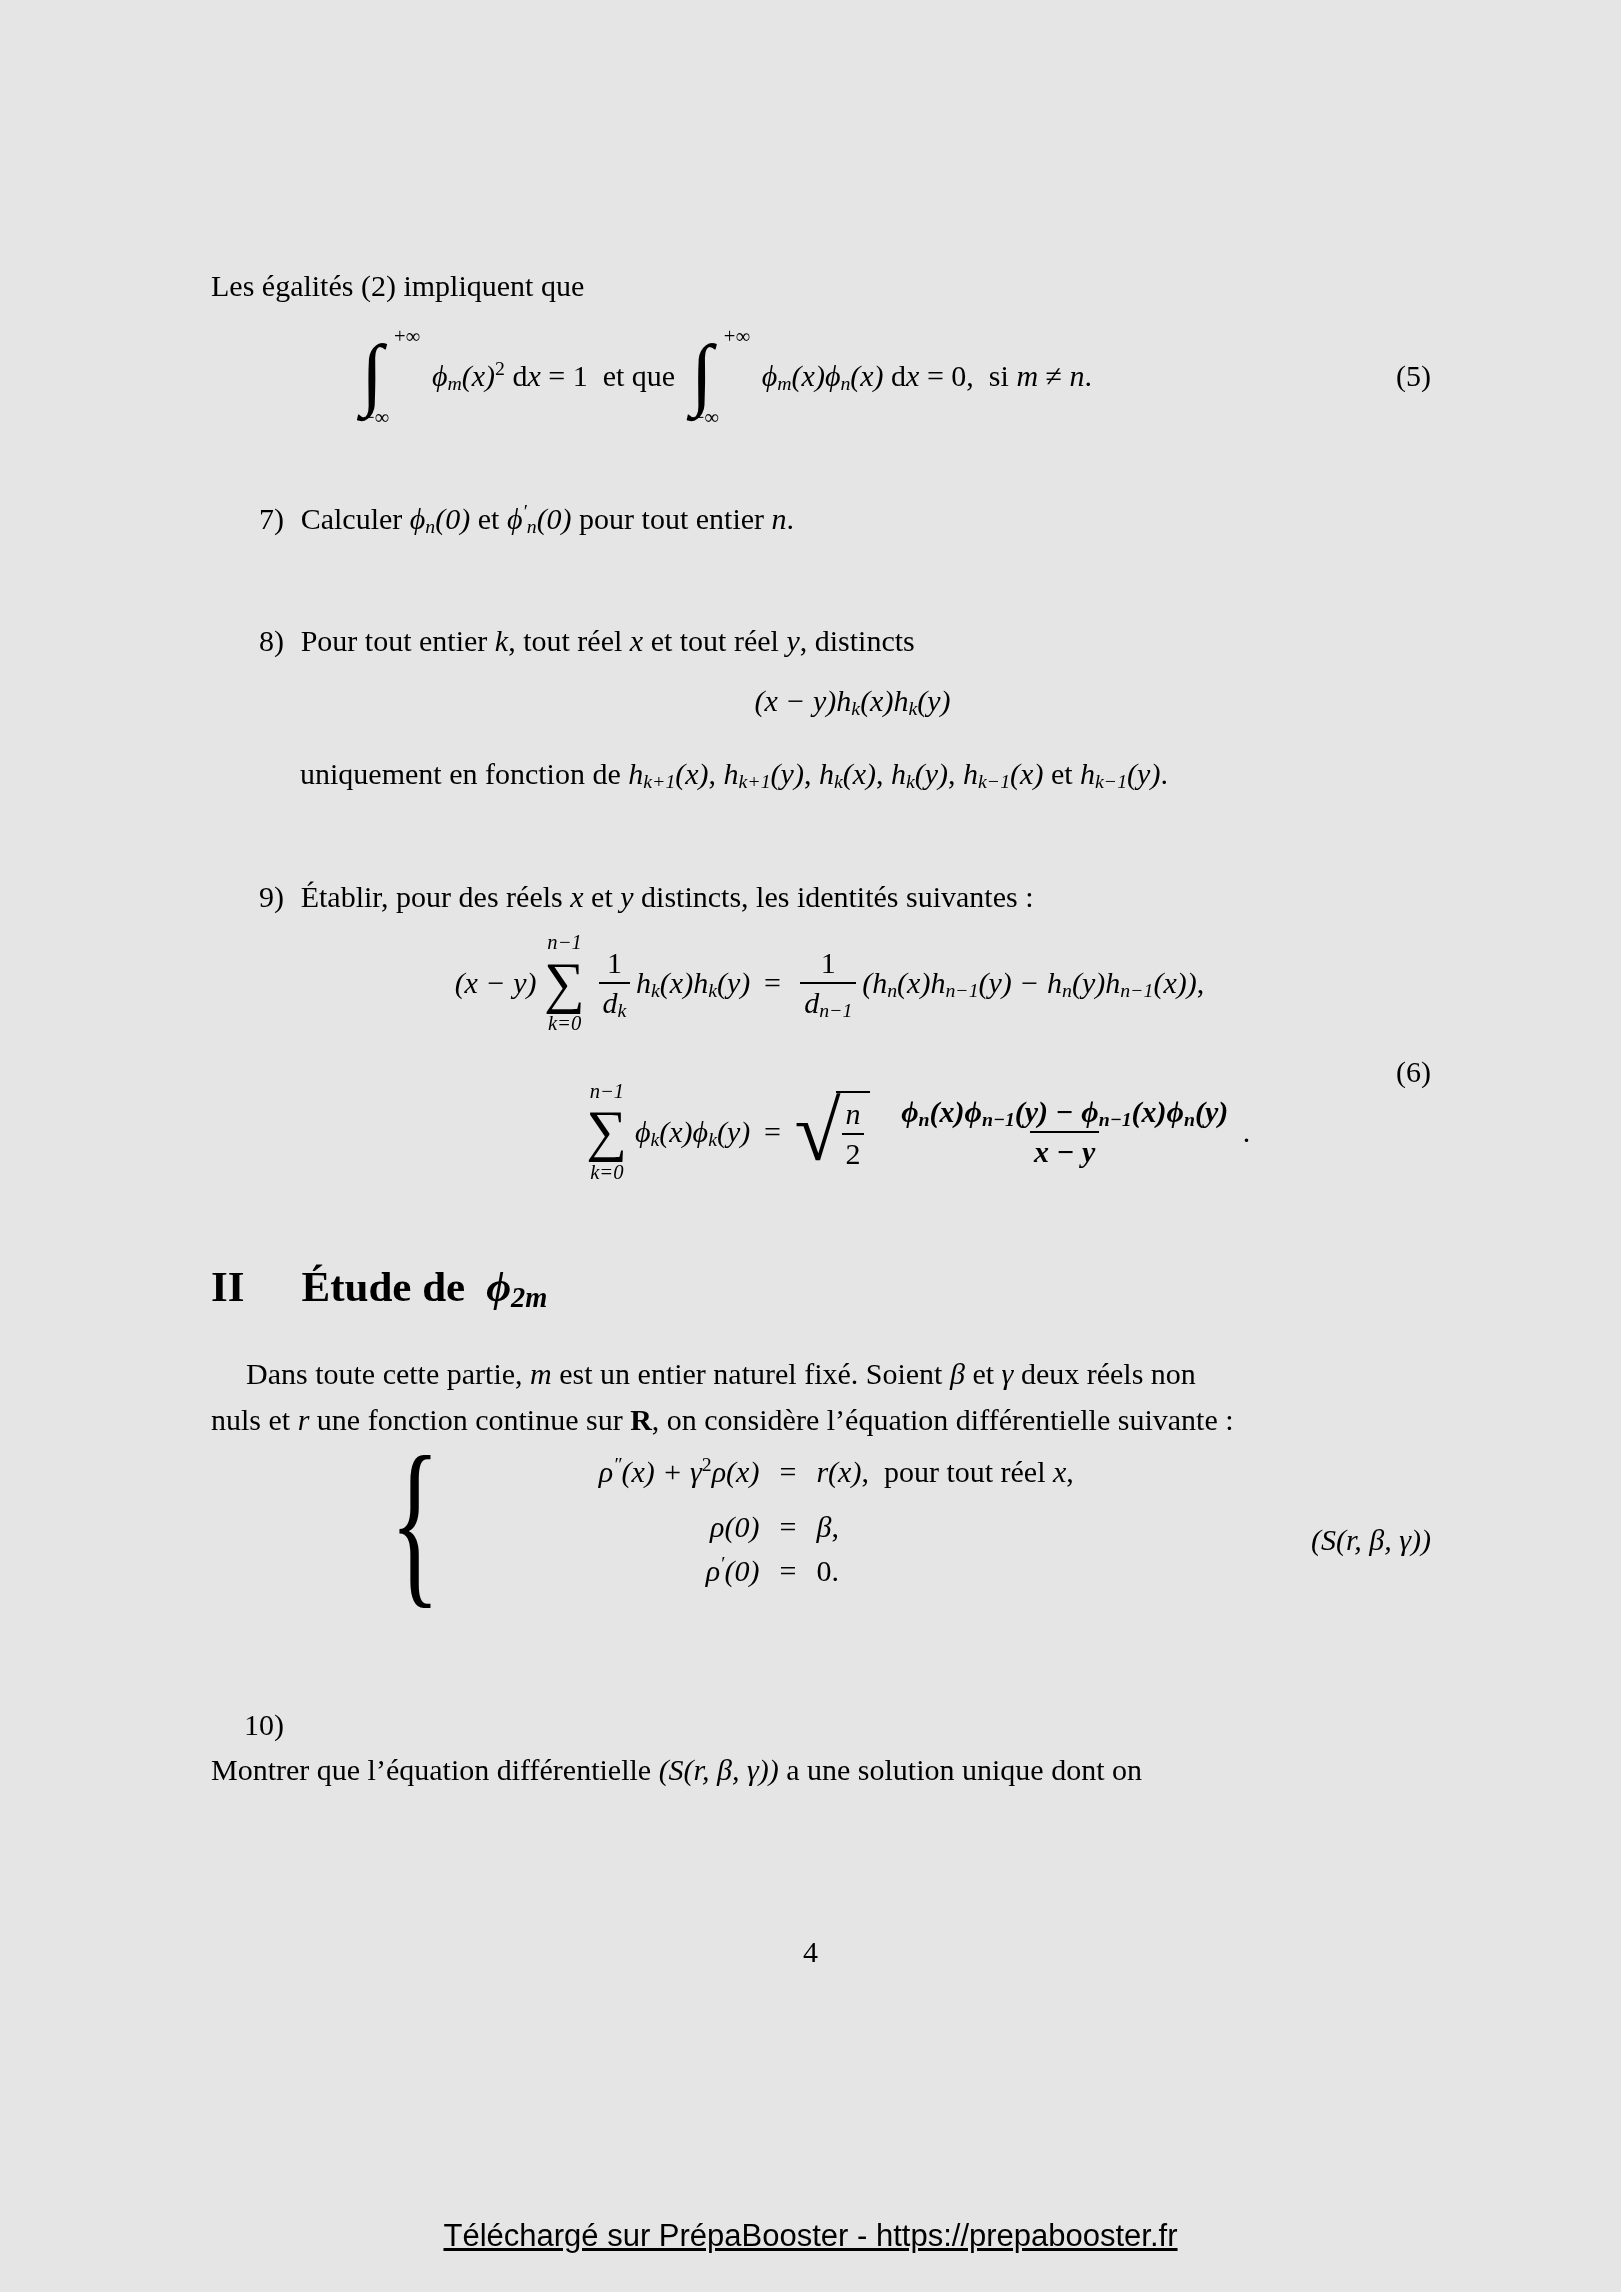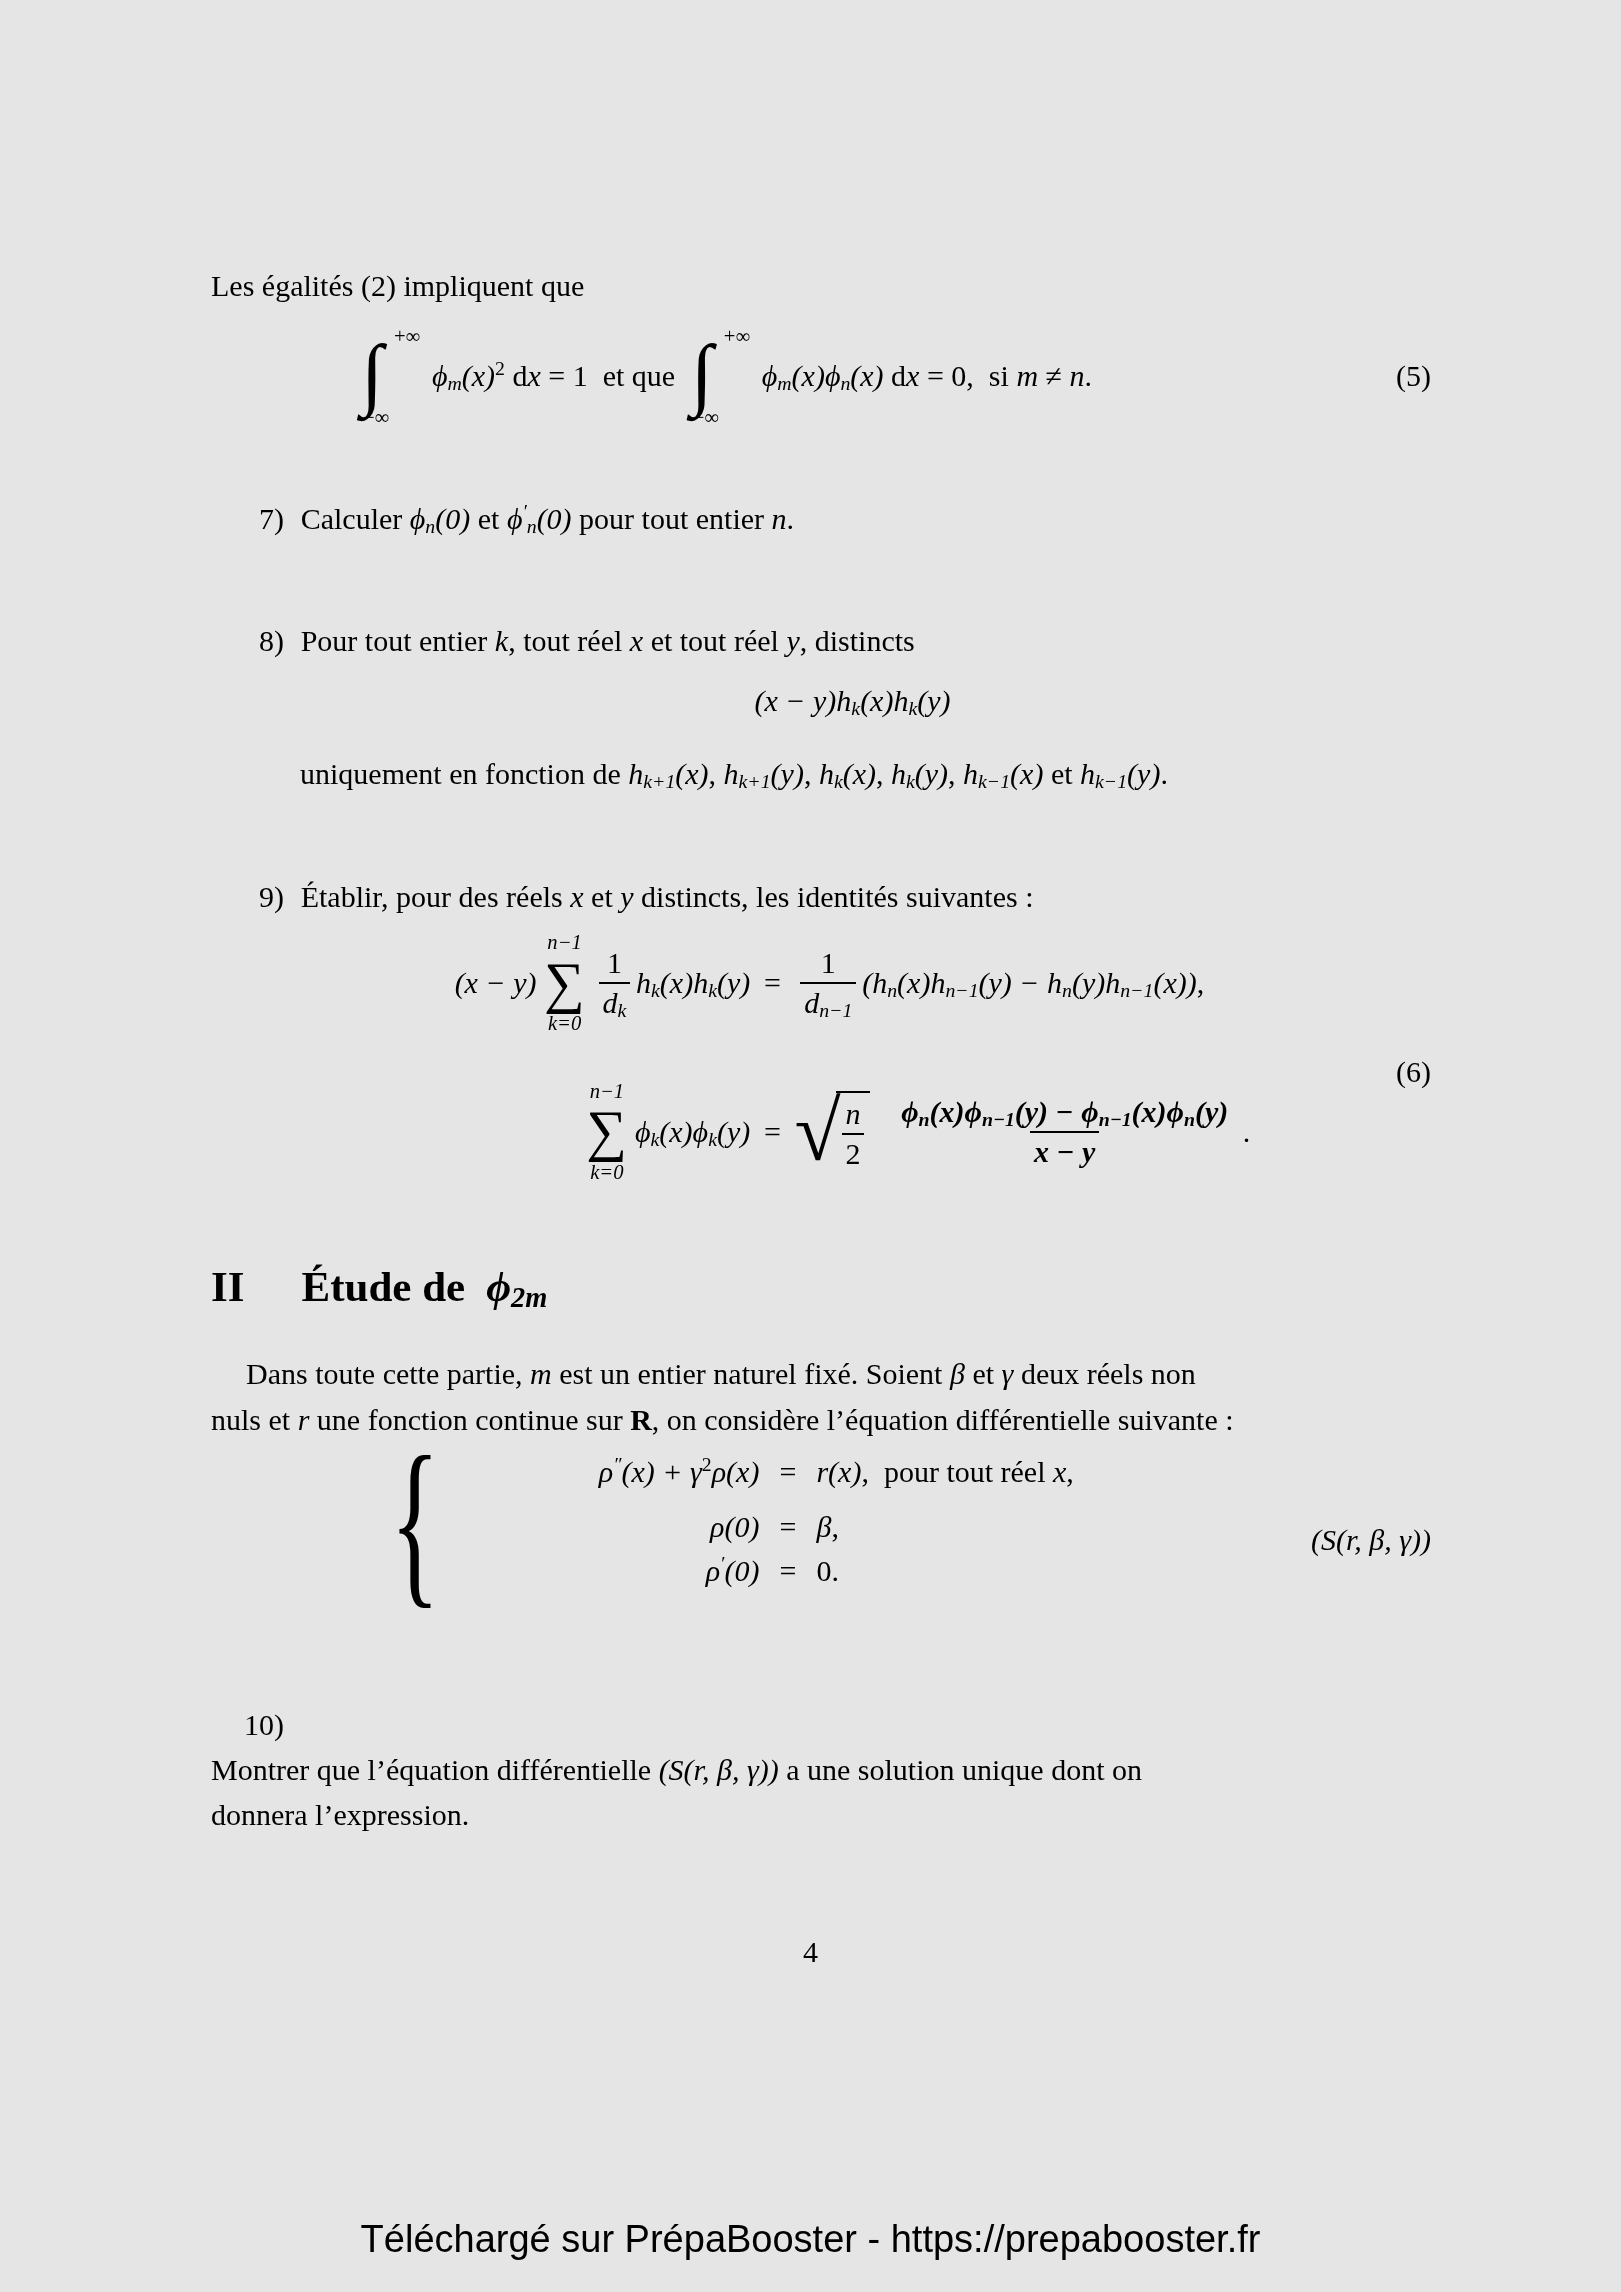--- a/index.html
+++ b/index.html
@@ -67,21 +67,21 @@
   .brace{font-size:104px;line-height:1;transform:scaleY(1.78);transform-origin:50% 50%;margin-right:25.5px;font-style:normal;}
   .srow{display:flex;align-items:baseline;white-space:pre;}
   .slhs{width:294px;text-align:right;}
   .seq{width:57px;text-align:center;font-style:normal;}
   .srhs{text-align:left;}
   .gap-big{margin-top:21px;}
   .gap-sm{margin-top:9.8px;}
 
   .eqlabel{font-style:normal;}
   .center{left:0;width:1621px;text-align:center;}
-  .footer{font-family:"Liberation Sans","DejaVu Sans",sans-serif;font-size:38px;}
+  .footer{font-family:"Liberation Sans","DejaVu Sans",sans-serif;font-size:31px;text-decoration:underline;}
 </style>
 </head>
 <body>
 
 <div class="page">
 
   <div class="abs nw" style="top:269px;left:211px;">Les égalités (2) impliquent que</div>
 
   <div class="abs eqrow" style="top:325px;left:359px;height:102px;">
     <span class="integral">
@@ -198,21 +198,20 @@
         <span class="srhs"><span class="rm">0.</span></span>
       </div>
     </div>
   </div>
   <div class="abs" style="top:1523px;right:190px;"><span class="it">(S(r, β, γ))</span></div>
 
   <div class="abs item" style="top:1702px;flex-direction:column;">
     <span class="inum">10)</span>
     <span class="ibody">
       <span class="nw" style="display:block;"><span class="rm">Montrer que l’équation différentielle </span><span class="it">(S(r, β, γ))</span><span class="rm"> a une solution unique dont on</span></span>
-      <span class="nw" style="display:block;"><span class="rm">donnera l’expression.</span></span>
     </span>
   </div>
 
   <div class="abs center" style="top:1935px;">4</div>
 
   <div class="abs center footer" style="top:2218px;">Téléchargé sur PrépaBooster - https://prepabooster.fr</div>
 
 </div>
 
 

